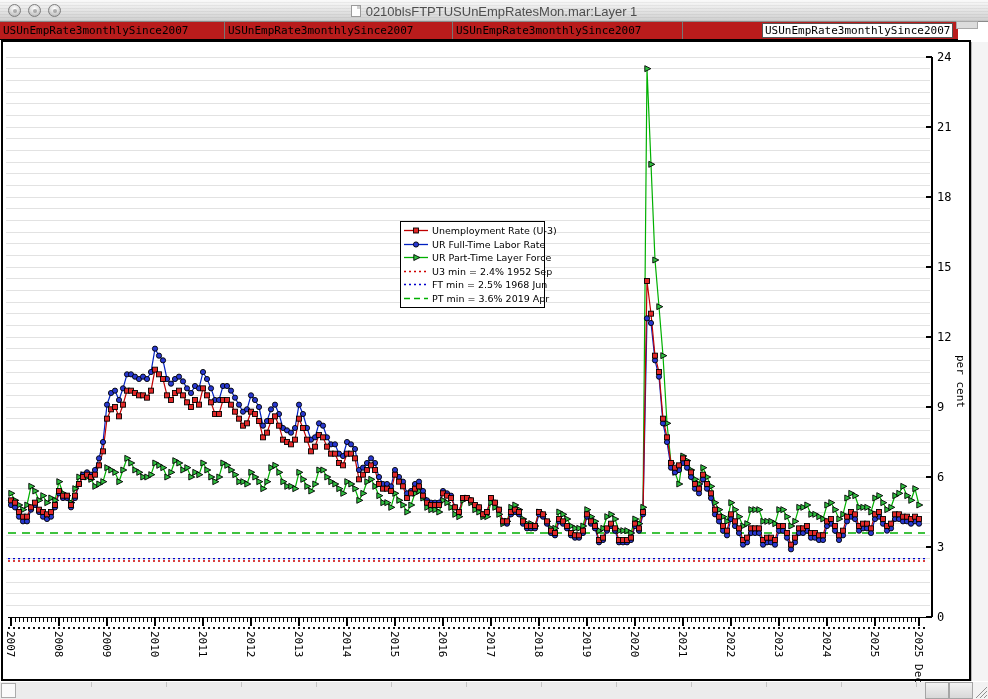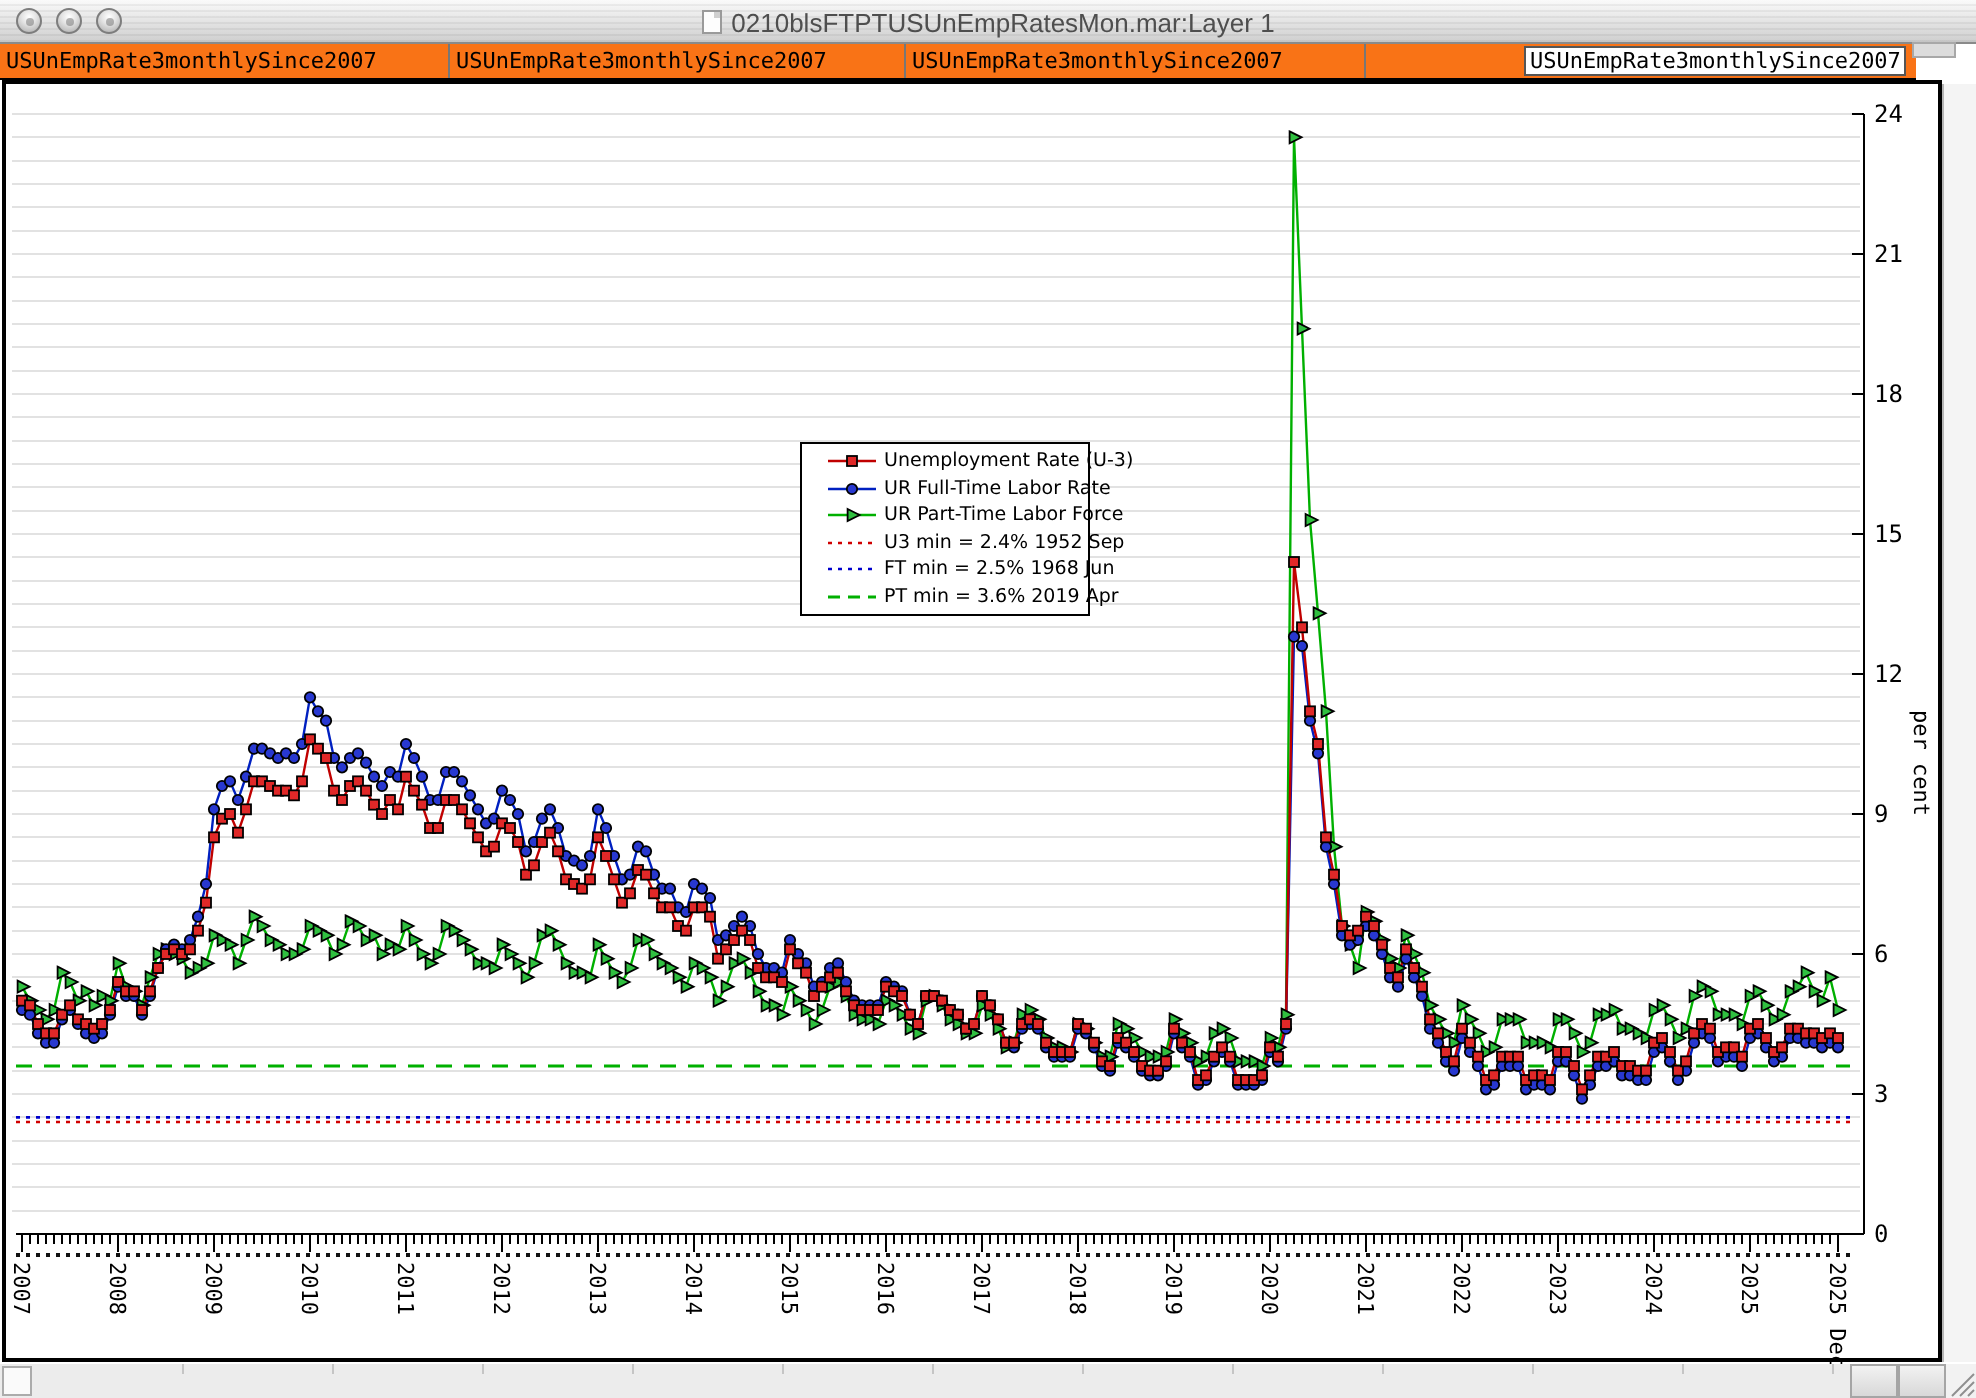--- a/index.html
+++ b/index.html
@@ -40,21 +40,21 @@
   }
   .doc-icon::after { content:""; position:absolute; right:0; top:0; width:3px; height:3px; background:#cfcfcf; }
 
   
   .tabbar {
     position:absolute; left:0; top:22px; width:988px; height:18px; background:#ffffff;
     font-size:11px; color:#000;
   }
   .tab {
     position:absolute; top:0; height:17px; border-right:1px solid #777;
-    padding:2px 0 0 3px; white-space:nowrap; overflow:hidden; background:#f97316;
+    padding:2px 0 0 3px; white-space:nowrap; overflow:hidden; background:#b91c1c;
   }
   .tab1 { left:0;    width:225px; }
   .tab2 { left:225px; width:228px; }
   .tab3 { left:453px; width:230px; }
   .tab4 { left:683px; width:275px; border-right:none; }
   .tab-active-box { border:1px solid #555; padding:0 2px; margin-left:76px; background:#fff; }
   .tab-underline { position:absolute; left:0; top:17px; width:958px; height:1px; background:#000; }
   .tab-corner {
     position:absolute; left:956px; top:-1px; width:22px; height:8px;
     background:#dcdcdc; border:1px solid #a8a8a8;
@@ -65,21 +65,21 @@
   .frame { position:absolute; left:1px; top:0px; width:970px; height:641px; border:2px solid #000; }
   #chart-svg { position:absolute; left:0; top:0; }
   .vscroll {
     position:absolute; left:971px; top:2px; width:17px; height:639px;
     background:#f4f4f4; border-left:1px solid #b5b5b5;
   }
 
   
   .legend {
     position:absolute; left:400px; top:181px; width:145px;
-    background:#ffffff; border:1px solid #000; padding:2px 12px;
+    background:#ffffff; border:1px solid #000; padding:2px 2px;
     font-family:"DejaVu Sans", sans-serif; font-size:9.5px; color:#000;
   }
   .lrow { display:flex; align-items:center; height:13.5px; white-space:nowrap; }
   .lsw { margin-right:3px; flex:0 0 auto; }
 
   
   .bottombar {
     position:absolute; left:0; top:682px; width:988px; height:17px; background:#ececec;
   }
   .hs-leftbox {
@@ -1197,21 +1197,21 @@
             <line x1="1" y1="5.5" x2="25" y2="5.5" stroke="#0020c0" stroke-width="1.3"></line>
             <circle cx="13" cy="5.5" r="2.6" fill="#2838d0" stroke="#000" stroke-width="0.9"></circle>
           </svg>
         <span>UR Full-Time Labor Rate</span>
       </div>
       <div class="lrow">
         <svg class="lsw" width="26" height="11">
             <line x1="1" y1="5.5" x2="25" y2="5.5" stroke="#00b000" stroke-width="1.3"></line>
             <path d="M10.8 2.5L16.8 5.5L10.8 8.5Z" fill="#30c040" stroke="#000" stroke-width="0.9"></path>
           </svg>
-        <span>UR Part-Time Labor Force</span>
+        <span>UR Part-Time Layer Force</span>
       </div>
       <div class="lrow">
         <svg class="lsw" width="26" height="11">
             <line x1="1" y1="5.5" x2="25" y2="5.5" stroke="#d00000" stroke-width="1.3" stroke-dasharray="2 3"></line>
           </svg>
         <span>U3 min = 2.4% 1952 Sep</span>
       </div>
       <div class="lrow">
         <svg class="lsw" width="26" height="11">
             <line x1="1" y1="5.5" x2="25" y2="5.5" stroke="#0000cc" stroke-width="1.3" stroke-dasharray="2 3"></line>

